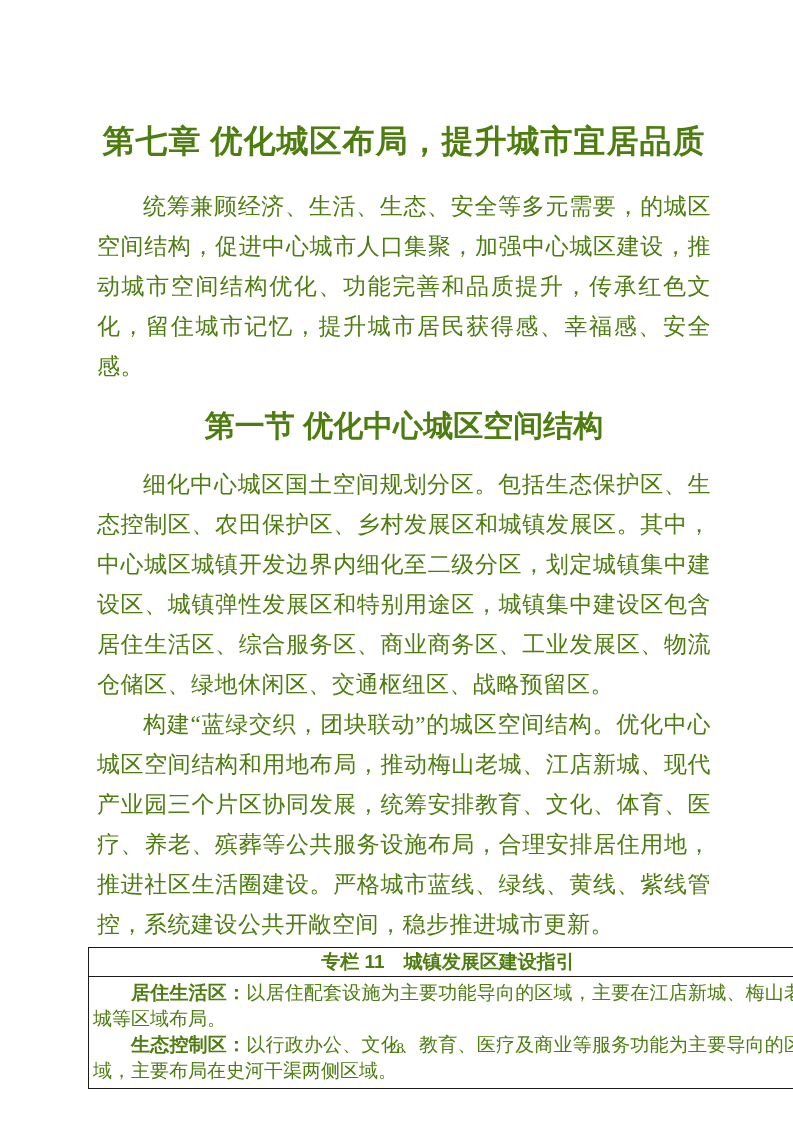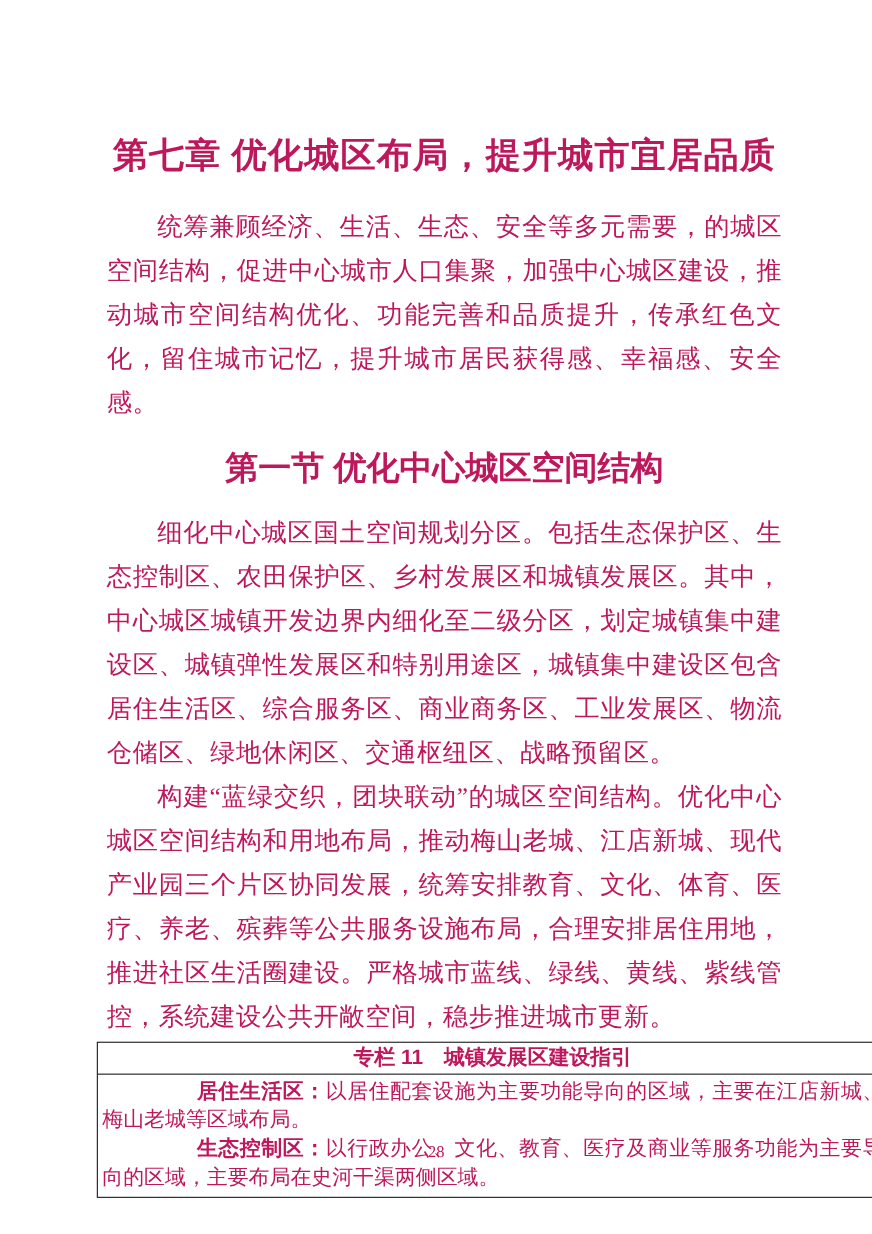--- a/index.html
+++ b/index.html
@@ -5,21 +5,21 @@
   html, body {
     margin: 0;
     padding: 0;
     background: #ffffff;
   }
   .page {
     position: relative;
     width: 793px;
     height: 1122px;
     background: #ffffff;
-    color: #be185d;
+    color: #4d7c0f;
     overflow: hidden;
     box-sizing: border-box;
     padding: 96px 82px 0 97px; 
     font-family: "Liberation Serif", "DejaVu Serif", serif;
   }
   .chapter-title {
     font-family: "Liberation Serif", "DejaVu Serif", serif;
     font-weight: bold;
     font-size: 32px;
     line-height: 48px;
@@ -71,21 +71,20 @@
     line-height: 26px;
   }
   .callout-item {
     margin: 0;
     text-indent: 2em;
     text-align: justify;
   }
   .callout-term {
     font-family: "Liberation Sans", "DejaVu Sans", sans-serif;
     font-weight: bold;
-    margin-left: 48px;
   }
   .page-number {
     position: absolute;
     left: 0;
     right: 0;
     top: 1040px;
     text-align: center;
     font-size: 15px;
     font-family: "Liberation Serif", "DejaVu Serif", serif;
   }

